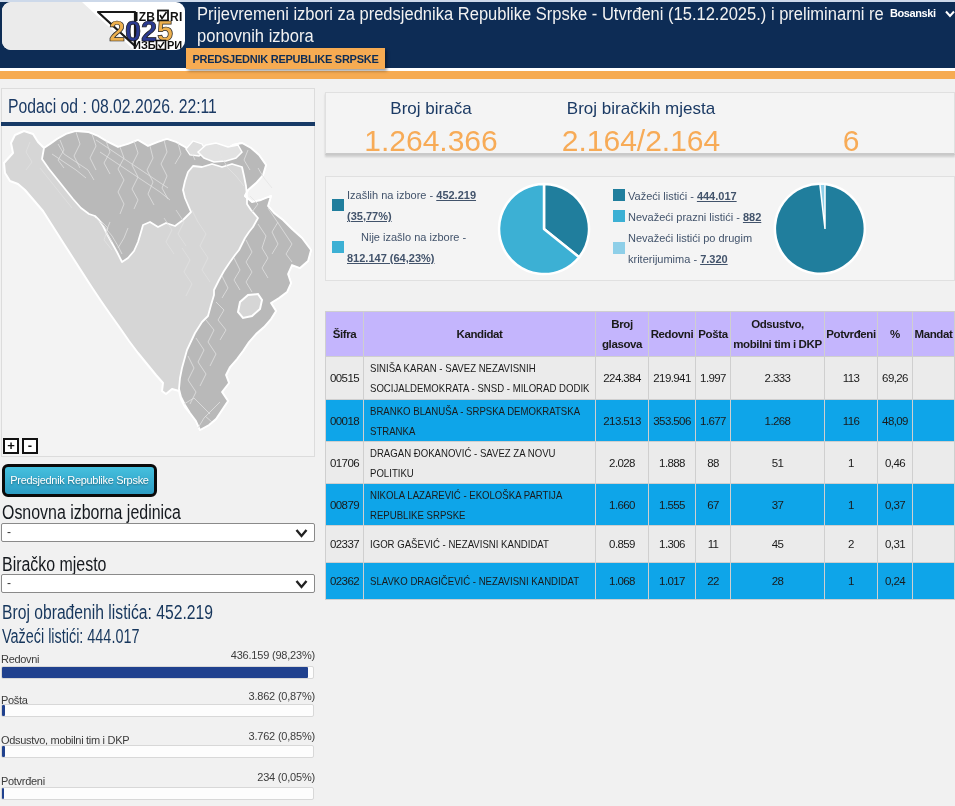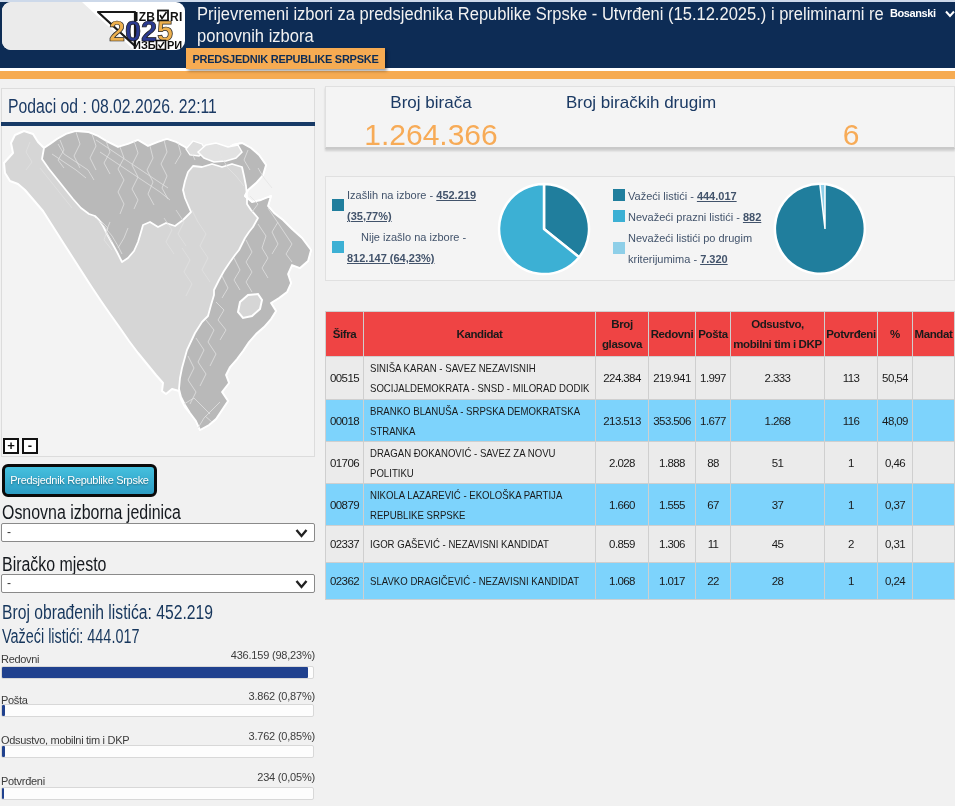--- a/index.html
+++ b/index.html
@@ -28,39 +28,39 @@
 .h2l{font-size:19.5px;color:#15191e;transform:scaleX(0.817);transform-origin:0 0;white-space:nowrap;}
 .sel{left:1px;width:314px;height:19px;background:#fff;border:1px solid #8a8a8a;border-radius:2px;
   box-sizing:border-box;font-size:12px;color:#333;line-height:17px;padding-left:5px;}
 
 .navyl{font-size:20px;color:#16365c;transform-origin:0 0;white-space:nowrap;}
 .barlab{font-size:11px;letter-spacing:-0.3px;color:#3c3c3c;}
 .barval{font-size:11px;letter-spacing:-0.2px;color:#3c3c3c;position:absolute;right:0;top:0;}
 .track{left:1px;width:313px;height:13px;background:#fdfdfd;border:1px solid #d8d8d8;border-radius:2px;box-sizing:border-box;}
 .fill{height:11px;background:#20418e;border-radius:1px;}
 
-#statbox{left:325px;top:86px;width:630px;height:63px;background:#f4f4f4;border:1px solid #e0e0e0;
+#statbox{left:325px;top:92px;width:630px;height:63px;background:#f4f4f4;border:1px solid #e0e0e0;
   border-bottom:2px solid #c9c9c9;box-sizing:border-box;box-shadow:0 2px 2px rgba(0,0,0,.15);}
 .stath{position:absolute;top:6px;width:210px;text-align:center;font-size:17px;color:#1b3a64;}
 .statv{position:absolute;top:31px;width:210px;text-align:center;font-size:30px;color:#f7ab57;}
 #piebox{left:325px;top:176px;width:630px;height:105px;background:#f4f4f4;border:1px solid #e0e0e0;box-sizing:border-box;}
 .lgsq{position:absolute;width:12px;height:12px;}
 .lgt{position:absolute;font-size:11px;color:#42536b;white-space:nowrap;}
 .lgt b{color:#42536b;text-decoration:underline;}
 
 table{border-collapse:collapse;table-layout:fixed;}
 #tbl{left:325px;top:311px;}
 #tbl table{font-size:11.5px;color:#1a1a1a;width:630px;}
 #tbl td,#tbl th{border:1px solid #cfcfcf;overflow:hidden;}
-#tbl th{background:#ef4444;font-size:11.5px;font-weight:bold;letter-spacing:-0.4px;text-align:center;padding:2px 0px;white-space:nowrap;line-height:20px;}
+#tbl th{background:#c4b5fd;font-size:11.5px;font-weight:bold;letter-spacing:-0.4px;text-align:center;padding:2px 0px;white-space:nowrap;line-height:20px;}
 #tbl td{padding:12px 3px;text-align:center;letter-spacing:-0.6px;}
 #tbl td.kand{text-align:left;padding:0 0 0 6px;line-height:20px;letter-spacing:0;}
 #tbl td.kand span{display:inline-block;transform:scaleX(0.835);transform-origin:0 50%;white-space:nowrap;}
 tr.odd td{background:#ebebeb;}
-tr.even td{background:#7dd3fc;}
+tr.even td{background:#0ea5e9;}
 </style>
 </head>
 <body>
 <div class="abs" id="topstrip"></div>
 <div class="abs" id="hdr"></div>
 <div class="abs" id="whitegap"></div>
 <div class="abs" id="orangebar"></div>
 <div class="abs" id="logo">
 <svg width="183" height="48" viewBox="0 0 183 48">
 <polygon points="0,0 80,0 132,48 0,48" fill="#ebebeb"></polygon>
@@ -178,21 +178,22 @@
   </div>
 <div class="abs" style="left:1px;top:771px;width:314px;">
   <span class="barlab">Potvrđeni</span><span class="barval">234 (0,05%)</span></div>
 <div class="abs track" style="top:787px;">
     <div class="fill" style="width:2px;"></div>
   </div>
 
 <div class="abs" id="statbox">
   <span class="stath" style="left:0px;">Broj birača</span>
   <span class="statv" style="left:0px;">1.264.366</span>
-  <span class="stath" style="left:210px;">Broj biračkih drugim</span>
+  <span class="stath" style="left:210px;">Broj biračkih mjesta</span>
+  <span class="statv" style="left:210px;">2.164/2.164</span>
   <span class="statv" style="left:420px;">6</span>
 </div>
 
 <div class="abs" id="piebox"></div>
 <div class="abs lgsq" style="left:332px;top:199px;background:#207e9d;"></div>
 <div class="abs lgt" style="left:347px;top:189px;">Izašlih na izbore - <b>452.219</b></div>
 <div class="abs lgt" style="left:347px;top:210px;"><b>(35,77%)</b></div>
 <div class="abs lgsq" style="left:332px;top:241px;background:#3cb0d4;"></div>
 <div class="abs lgt" style="left:347px;top:231px;padding-left:14px;">Nije izašlo na izbore -</div>
 <div class="abs lgt" style="left:347px;top:252px;"><b>812.147 (64,23%)</b></div>
@@ -244,21 +245,21 @@
           <th>Mandat</th>
 </tr>
 <tr class="odd" style="height:43px;">
           <td>00515</td>
           <td class="kand"><span>SINIŠA KARAN - SAVEZ NEZAVISNIH<br>SOCIJALDEMOKRATA - SNSD - MILORAD DODIK</span></td>
           <td>224.384</td>
           <td>219.941</td>
           <td>1.997</td>
           <td>2.333</td>
           <td>113</td>
-          <td>50,54</td>
+          <td>69,26</td>
           <td></td>
         </tr>
 <tr class="even" style="height:42px;">
           <td>00018</td>
           <td class="kand"><span>BRANKO BLANUŠA - SRPSKA DEMOKRATSKA<br>STRANKA</span></td>
           <td>213.513</td>
           <td>353.506</td>
           <td>1.677</td>
           <td>1.268</td>
           <td>116</td>

